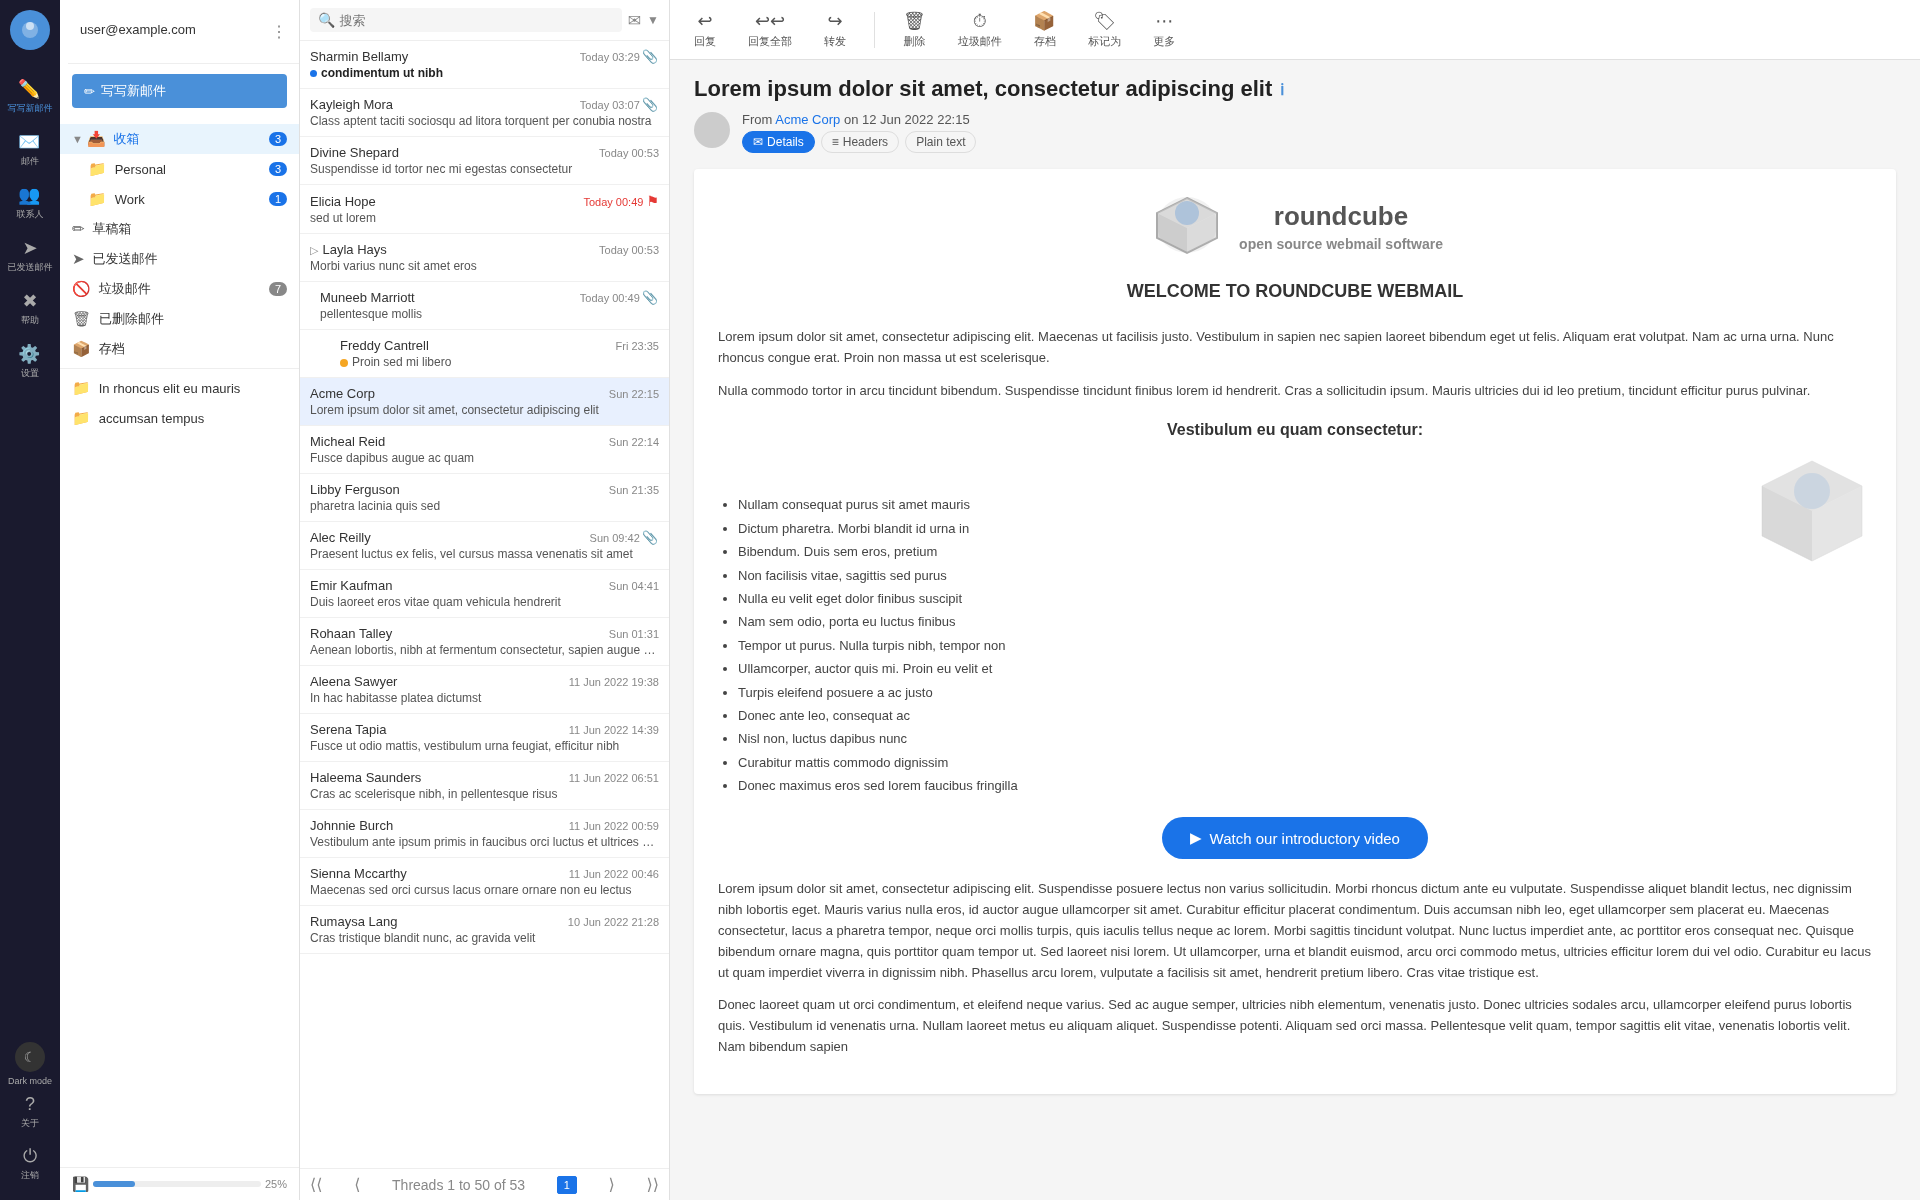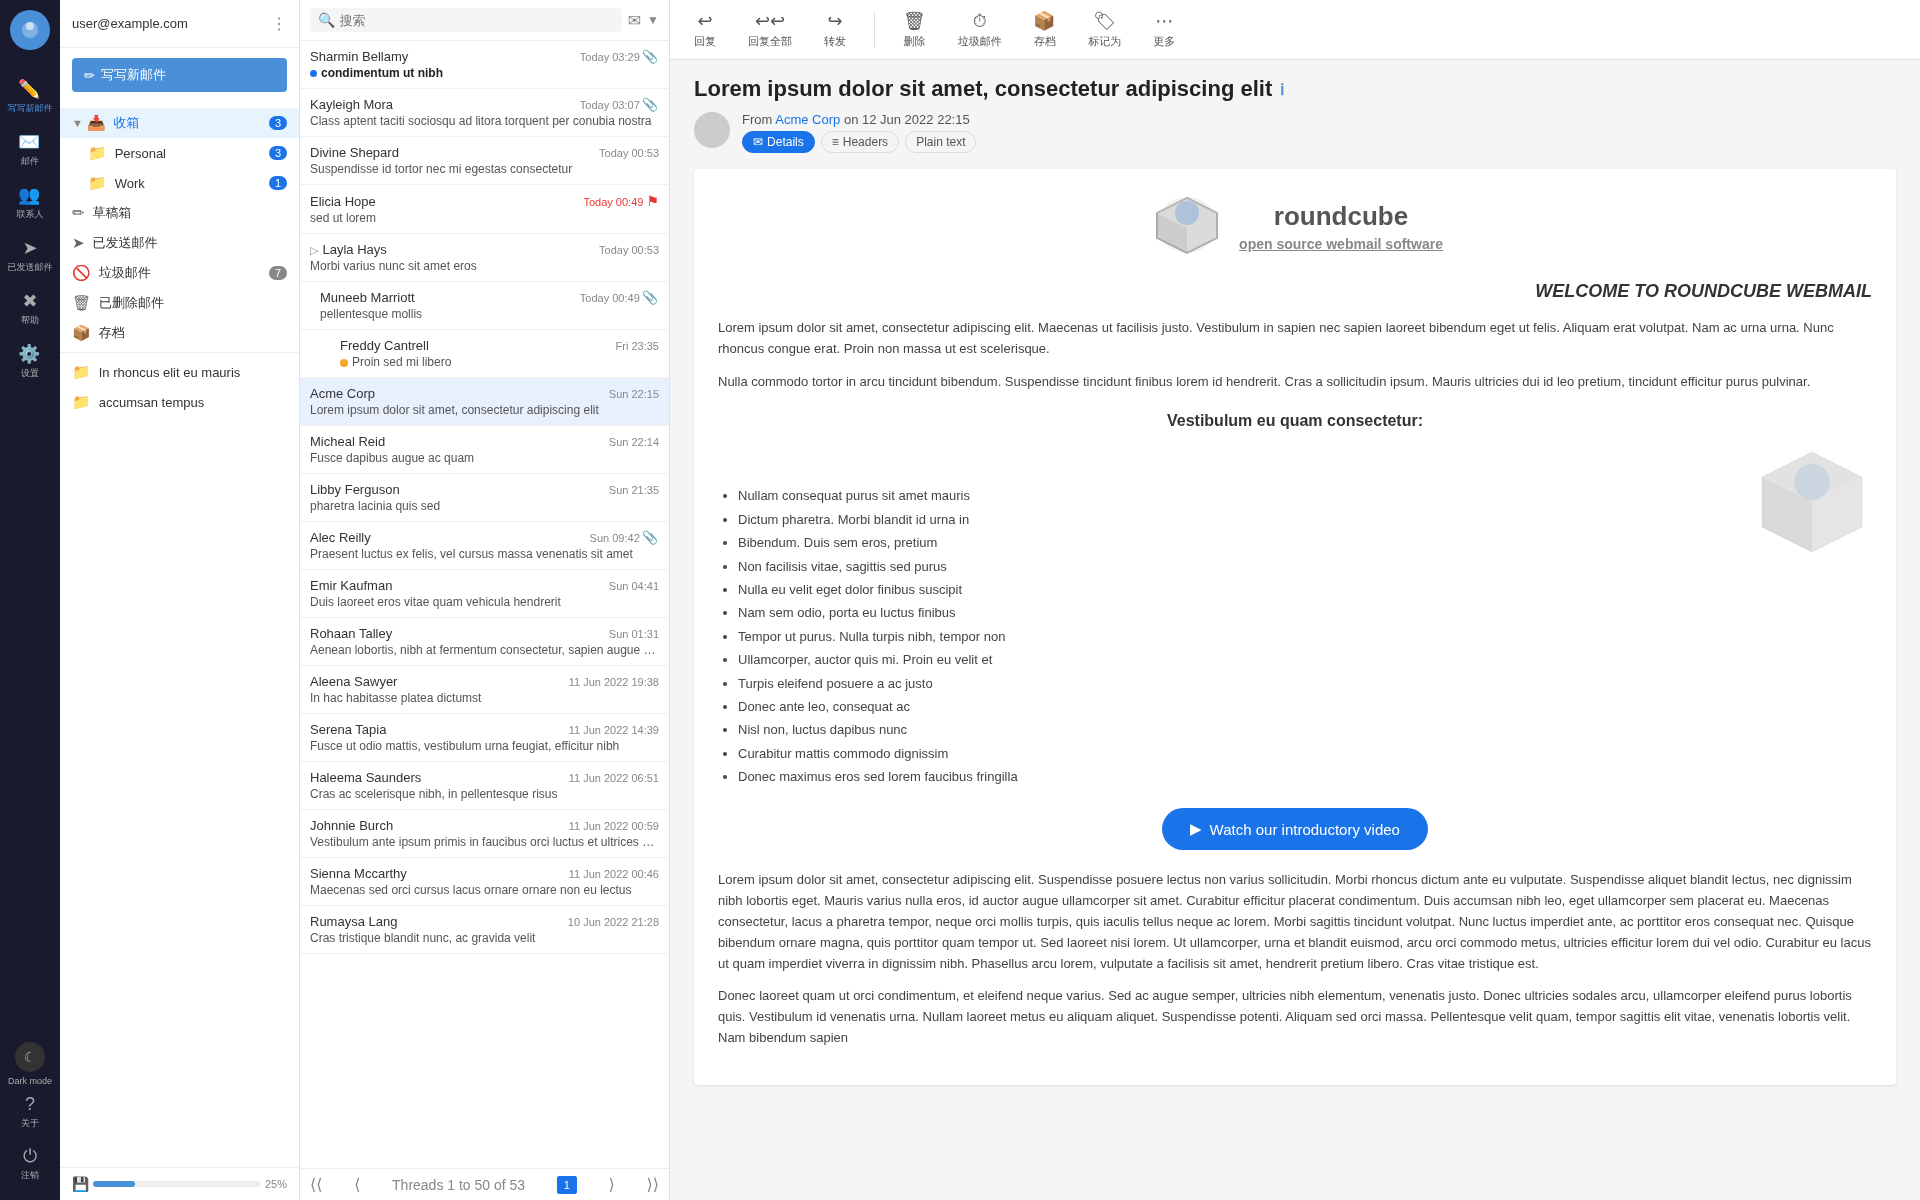--- a/index.html
+++ b/index.html
@@ -53,25 +53,25 @@
 
     
     #nav-panel {
       width: 240px;
       background: #fff;
       border-right: 1px solid #e0e0e0;
       display: flex;
       flex-direction: column;
     }
     .nav-header {
-      padding: 14px 12px;
-      display: flex;
-      align-items: center;
+      padding: 22px 12px;
+      display: flex;
       justify-content: space-between;
       border-bottom: 1px solid #eee;
+      margin-left: 8px;
     }
     .nav-user { font-size: 13px; color: #333; }
     .nav-header-icon { color: #888; cursor: pointer; font-size: 16px; }
     .nav-compose {
       margin: 10px 12px;
       background: #4a90d9;
       color: white;
       border: none;
       border-radius: 4px;
       padding: 8px 12px;
@@ -305,22 +305,22 @@
       margin-bottom: 20px;
     }
     .roundcube-logo {
       display: inline-flex;
       align-items: center;
       gap: 12px;
       font-size: 28px;
       color: #555;
       font-weight: bold;
     }
-    .roundcube-subtitle { font-size: 14px; color: #888; margin-top: 4px; display: block; text-decoration: underline; }
-    .email-welcome { text-align: right; font-size: 18px; font-weight: bold; color: #333; margin-bottom: 16px; font-style: italic; }
+    .roundcube-subtitle { font-size: 14px; color: #888; margin-top: 4px; display: block; }
+    .email-welcome { text-align: center; font-size: 18px; font-weight: bold; color: #333; margin-bottom: 25px; }
     .email-para { font-size: 13px; color: #444; line-height: 1.6; margin-bottom: 12px; }
     .vestibulum-section { margin: 20px 0; }
     .vestibulum-title { font-size: 16px; font-weight: bold; color: #333; text-align: center; margin-bottom: 12px; }
     .vestibulum-content { display: flex; gap: 20px; align-items: flex-start; }
     .vestibulum-list { flex: 1; margin-top: 42px; }
     .vestibulum-list ul { padding-left: 20px; }
     .vestibulum-list li { font-size: 13px; color: #444; line-height: 1.8; }
     .roundcube-3d {
       width: 120px; height: 120px;
       flex-shrink: 0;

